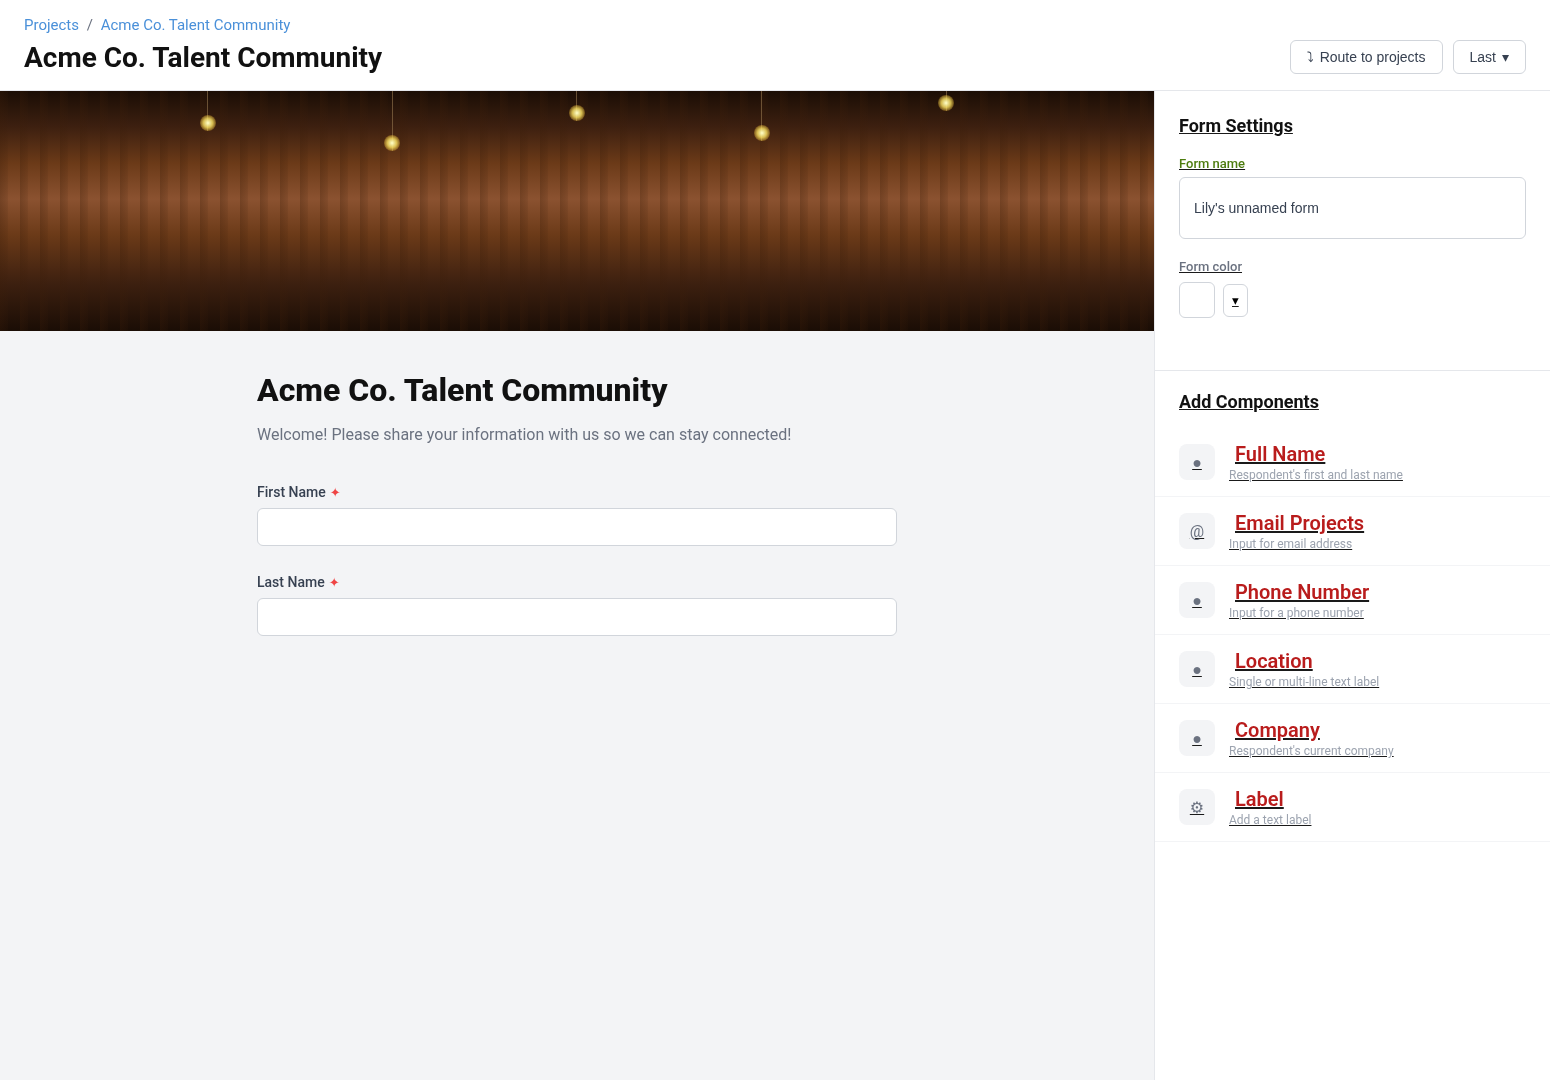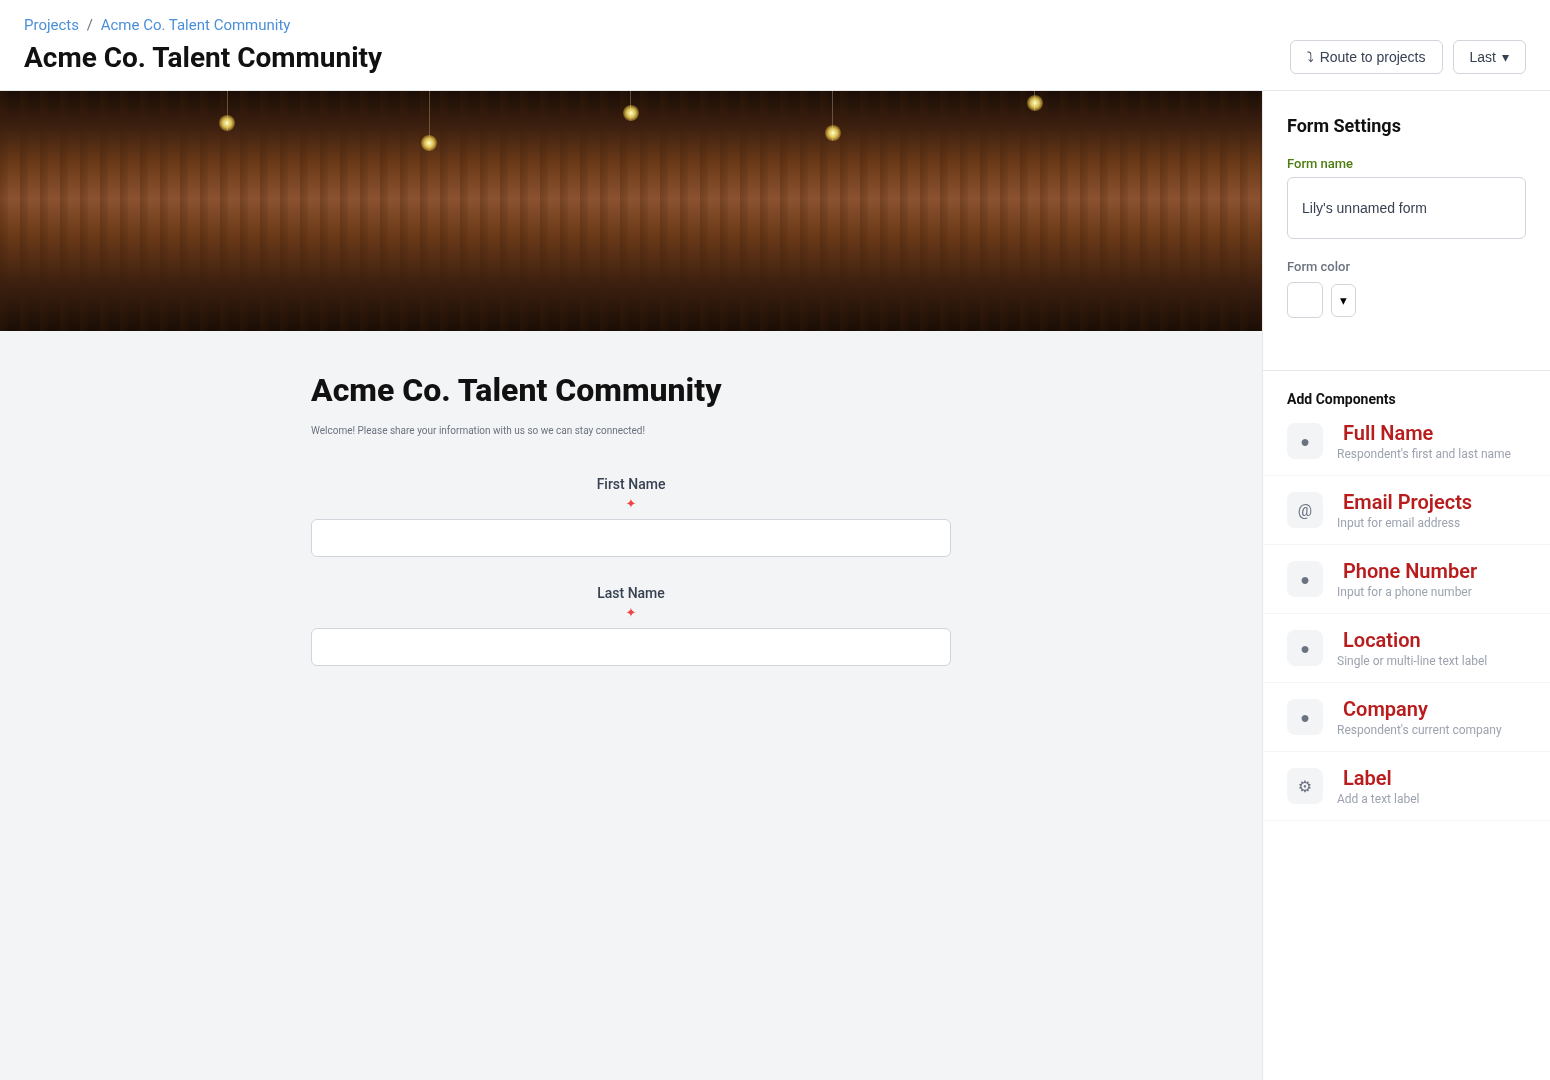--- a/index.html
+++ b/index.html
@@ -36,39 +36,39 @@
     }
     .hero-lights { position: absolute; top: 0; left: 0; width: 100%; height: 60%; display: flex; justify-content: space-around; padding: 0 10%; }
     .light-bulb { width: 8px; background: linear-gradient(180deg, rgba(100,80,60,0.8) 0%, rgba(255,240,180,0.9) 60%, rgba(255,255,200,1) 100%); border-radius: 0 0 4px 4px; position: relative; }
     .light-bulb::after { content: ''; position: absolute; bottom: 0; left: -4px; width: 16px; height: 16px; background: radial-gradient(circle, rgba(255,255,200,1) 0%, rgba(255,230,100,0.8) 40%, rgba(255,200,50,0.3) 70%, transparent 100%); border-radius: 50%; }
     .light-cord { width: 1px; height: 40px; background: rgba(150,120,80,0.6); margin: 0 auto; }
 
     
     .form-content-wrapper { background: #f3f4f6; padding: 0; }
     .form-card { background: #f3f4f6; max-width: 680px; margin: 0 auto; padding: 40px 20px 60px; }
     .form-heading { font-size: 32px; font-weight: 800; color: #111; margin-bottom: 16px; }
-    .form-subheading { font-size: 10px; color: #6b7280; margin-bottom: 40px; }
+    .form-subheading { font-size: 16px; color: #6b7280; margin-bottom: 40px; }
     .form-field { margin-bottom: 28px; }
-    .field-label { font-size: 14px; font-weight: 500; color: #374151; margin-bottom: 8px; display: flex; align-items: center; gap: 4px; flex-direction: column; }
+    .field-label { font-size: 14px; font-weight: 500; color: #374151; margin-bottom: 8px; display: flex; align-items: center; gap: 4px; }
     .field-required { color: #ef4444; font-size: 13px; }
     .field-input { width: 100%; padding: 10px 14px; border: 1.5px solid #d1d5db; border-radius: 6px; font-size: 14px; background: #fff; color: #374151; outline: none; }
 
     
-    .sidebar { width: 288px; border-left: 1px solid #e5e7eb; background: #fff; overflow-y: auto; flex-shrink: 0; }
+    .sidebar { width: 396px; border-left: 1px solid #e5e7eb; background: #fff; overflow-y: auto; flex-shrink: 0; text-decoration: underline; }
     .sidebar-section { padding: 24px; }
     .sidebar-section-title { font-size: 18px; font-weight: 700; color: #111; margin-bottom: 20px; }
     .form-settings-label { font-size: 13px; color: #4d7c0f; margin-bottom: 6px; font-weight: 500; }
     .form-name-input { width: 100%; padding: 22px 14px; border: 1.5px solid #d1d5db; border-radius: 6px; font-size: 14px; color: #374151; outline: none; margin-bottom: 20px; }
     .form-color-label { font-size: 13px; color: #6b7280; margin-bottom: 8px; font-weight: 500; }
     .color-picker-row { display: flex; align-items: center; gap: 8px; margin-bottom: 28px; }
     .color-swatch { width: 36px; height: 36px; border: 1.5px solid #d1d5db; border-radius: 6px; background: #fff; }
     .color-dropdown-btn { padding: 8px; border: 1.5px solid #d1d5db; border-radius: 6px; background: #fff; cursor: pointer; display: flex; align-items: center; gap: 4px; }
 
     .sidebar-divider { border: none; border-top: 1px solid #e5e7eb; margin: 0 0 20px; }
-    .components-title { font-size: 14px; font-weight: 700; color: #111; margin-bottom: 0; padding: 0 24px; }
+    .components-title { font-size: 18px; font-weight: 700; color: #111; margin-bottom: 16px; padding: 0 24px; }
 
     .component-item { display: flex; align-items: center; gap: 14px; padding: 14px 24px; border-bottom: 1px solid #f3f4f6; cursor: pointer; transition: background 0.15s; }
     .component-icon { width: 36px; height: 36px; border-radius: 8px; background: #f3f4f6; display: flex; align-items: center; justify-content: center; flex-shrink: 0; color: #6b7280; font-size: 16px; }
     .component-info { flex: 1; }
     .component-name { font-size: 20px; font-weight: 600; color: #b91c1c; margin-bottom: 2px; margin-left: 6px; }
     .component-desc { font-size: 12px; color: #9ca3af; }
 
     
     .person-figure { position: absolute; bottom: 0; left: 50%; transform: translateX(-50%); width: 90px; height: 190px; }
     .person-body { position: absolute; bottom: 0; left: 50%; transform: translateX(-50%); }

